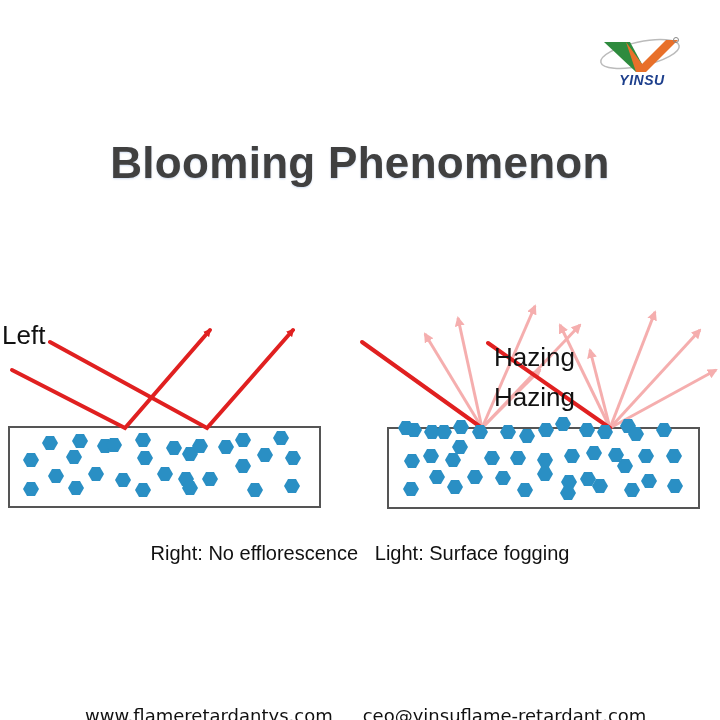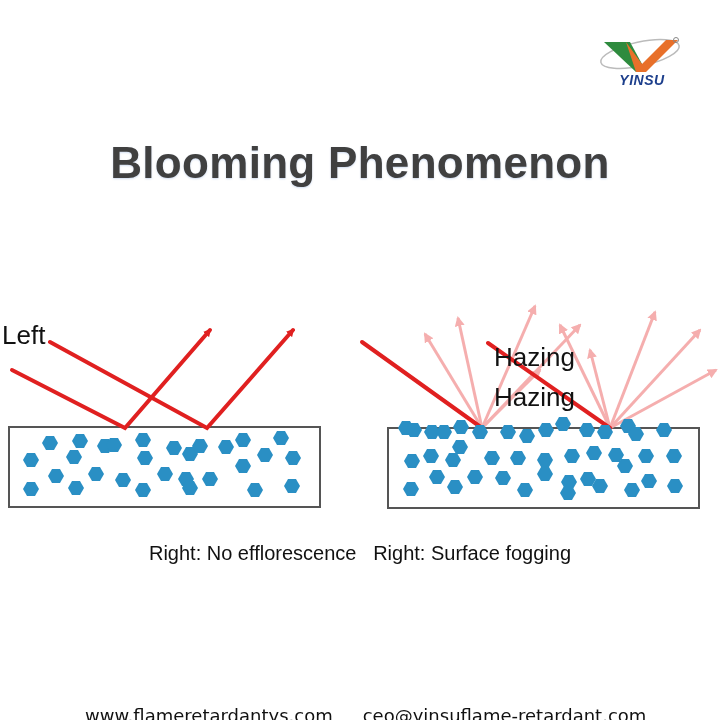--- a/index.html
+++ b/index.html
@@ -147,17 +147,17 @@
           <use href="#hex" x="632" y="490"></use>
           <use href="#hex" x="675" y="486"></use>
       </g>
     </g>
   </svg>
   <div class="lbl lbl-light">Left</div>
   <div class="lbl lbl-surface">Hazing</div>
   <div class="lbl lbl-hazing">Hazing</div>
 </div>
 
-<div class="caption"><span>Right: No efflorescence</span>   <span>Right: Surface fogging</span></div>
+<div class="caption"><span>Right: No efflorescence</span>   <span>Light: Surface fogging</span></div>
 
 <div class="footer">
   <span>www.flameretardantys.com</span><span class="gap"></span><span>ceo@yinsuflame-retardant.com</span>
 </div>
 
 </body></html>

